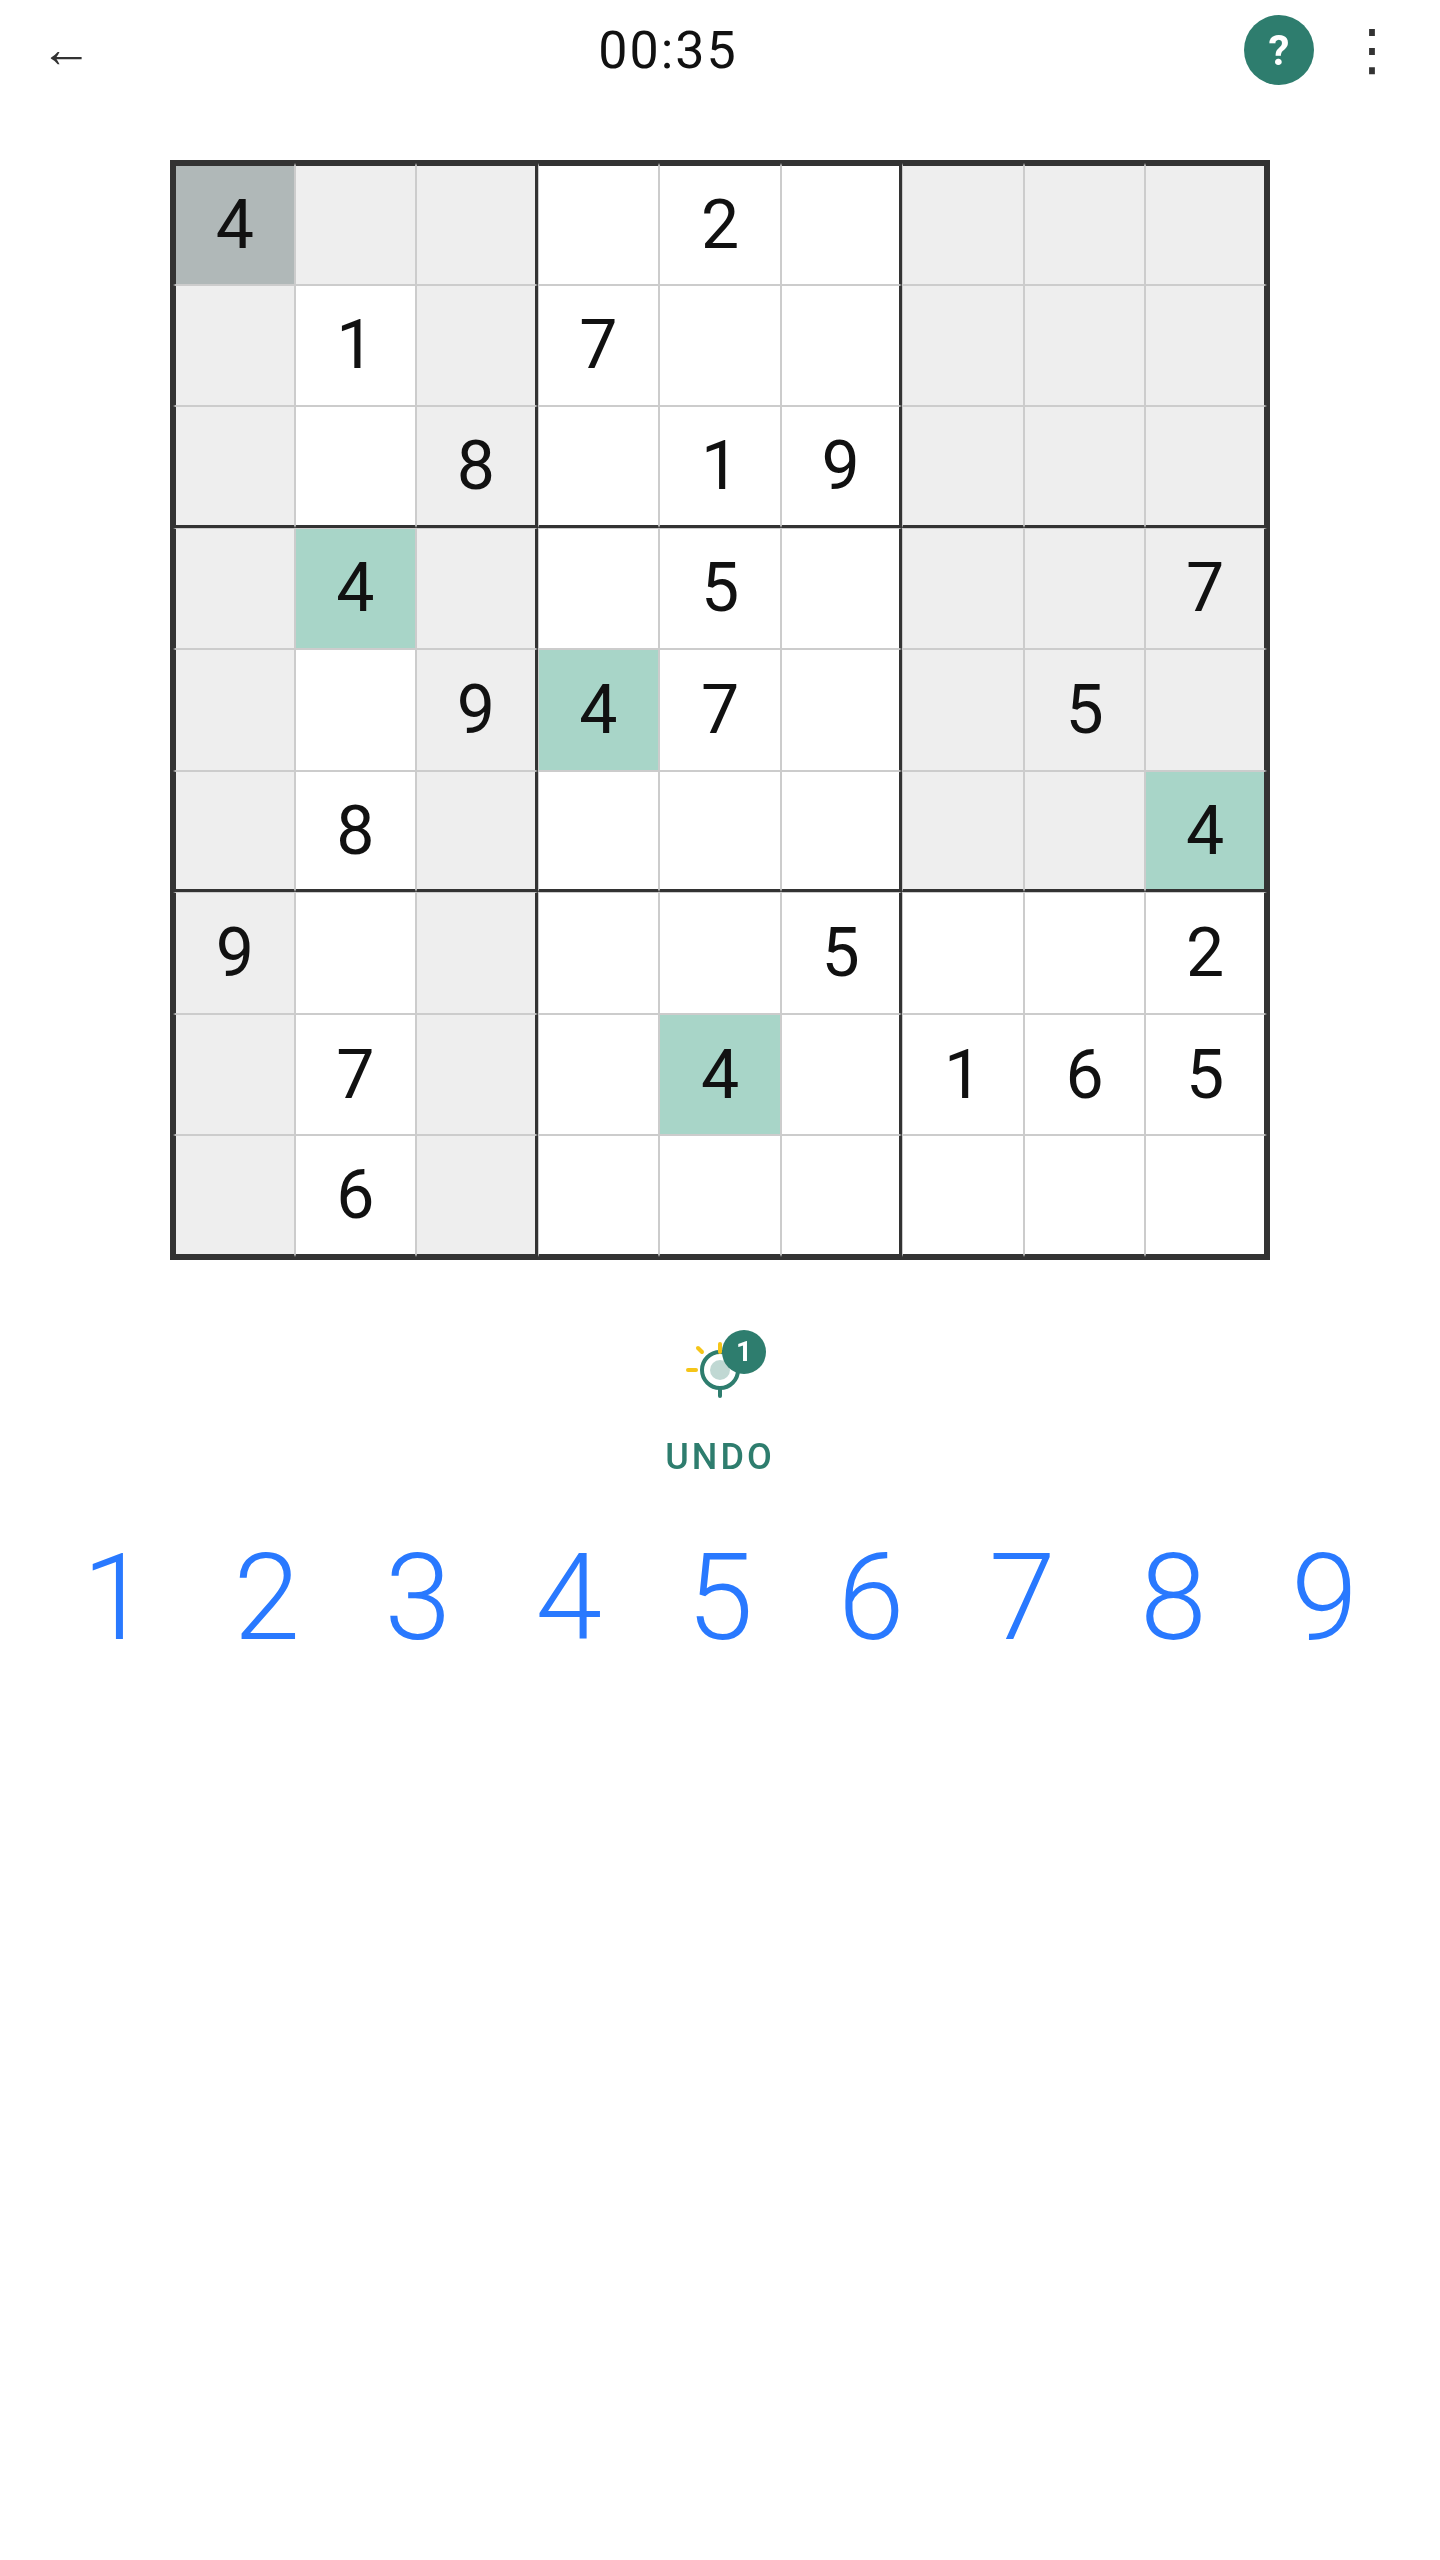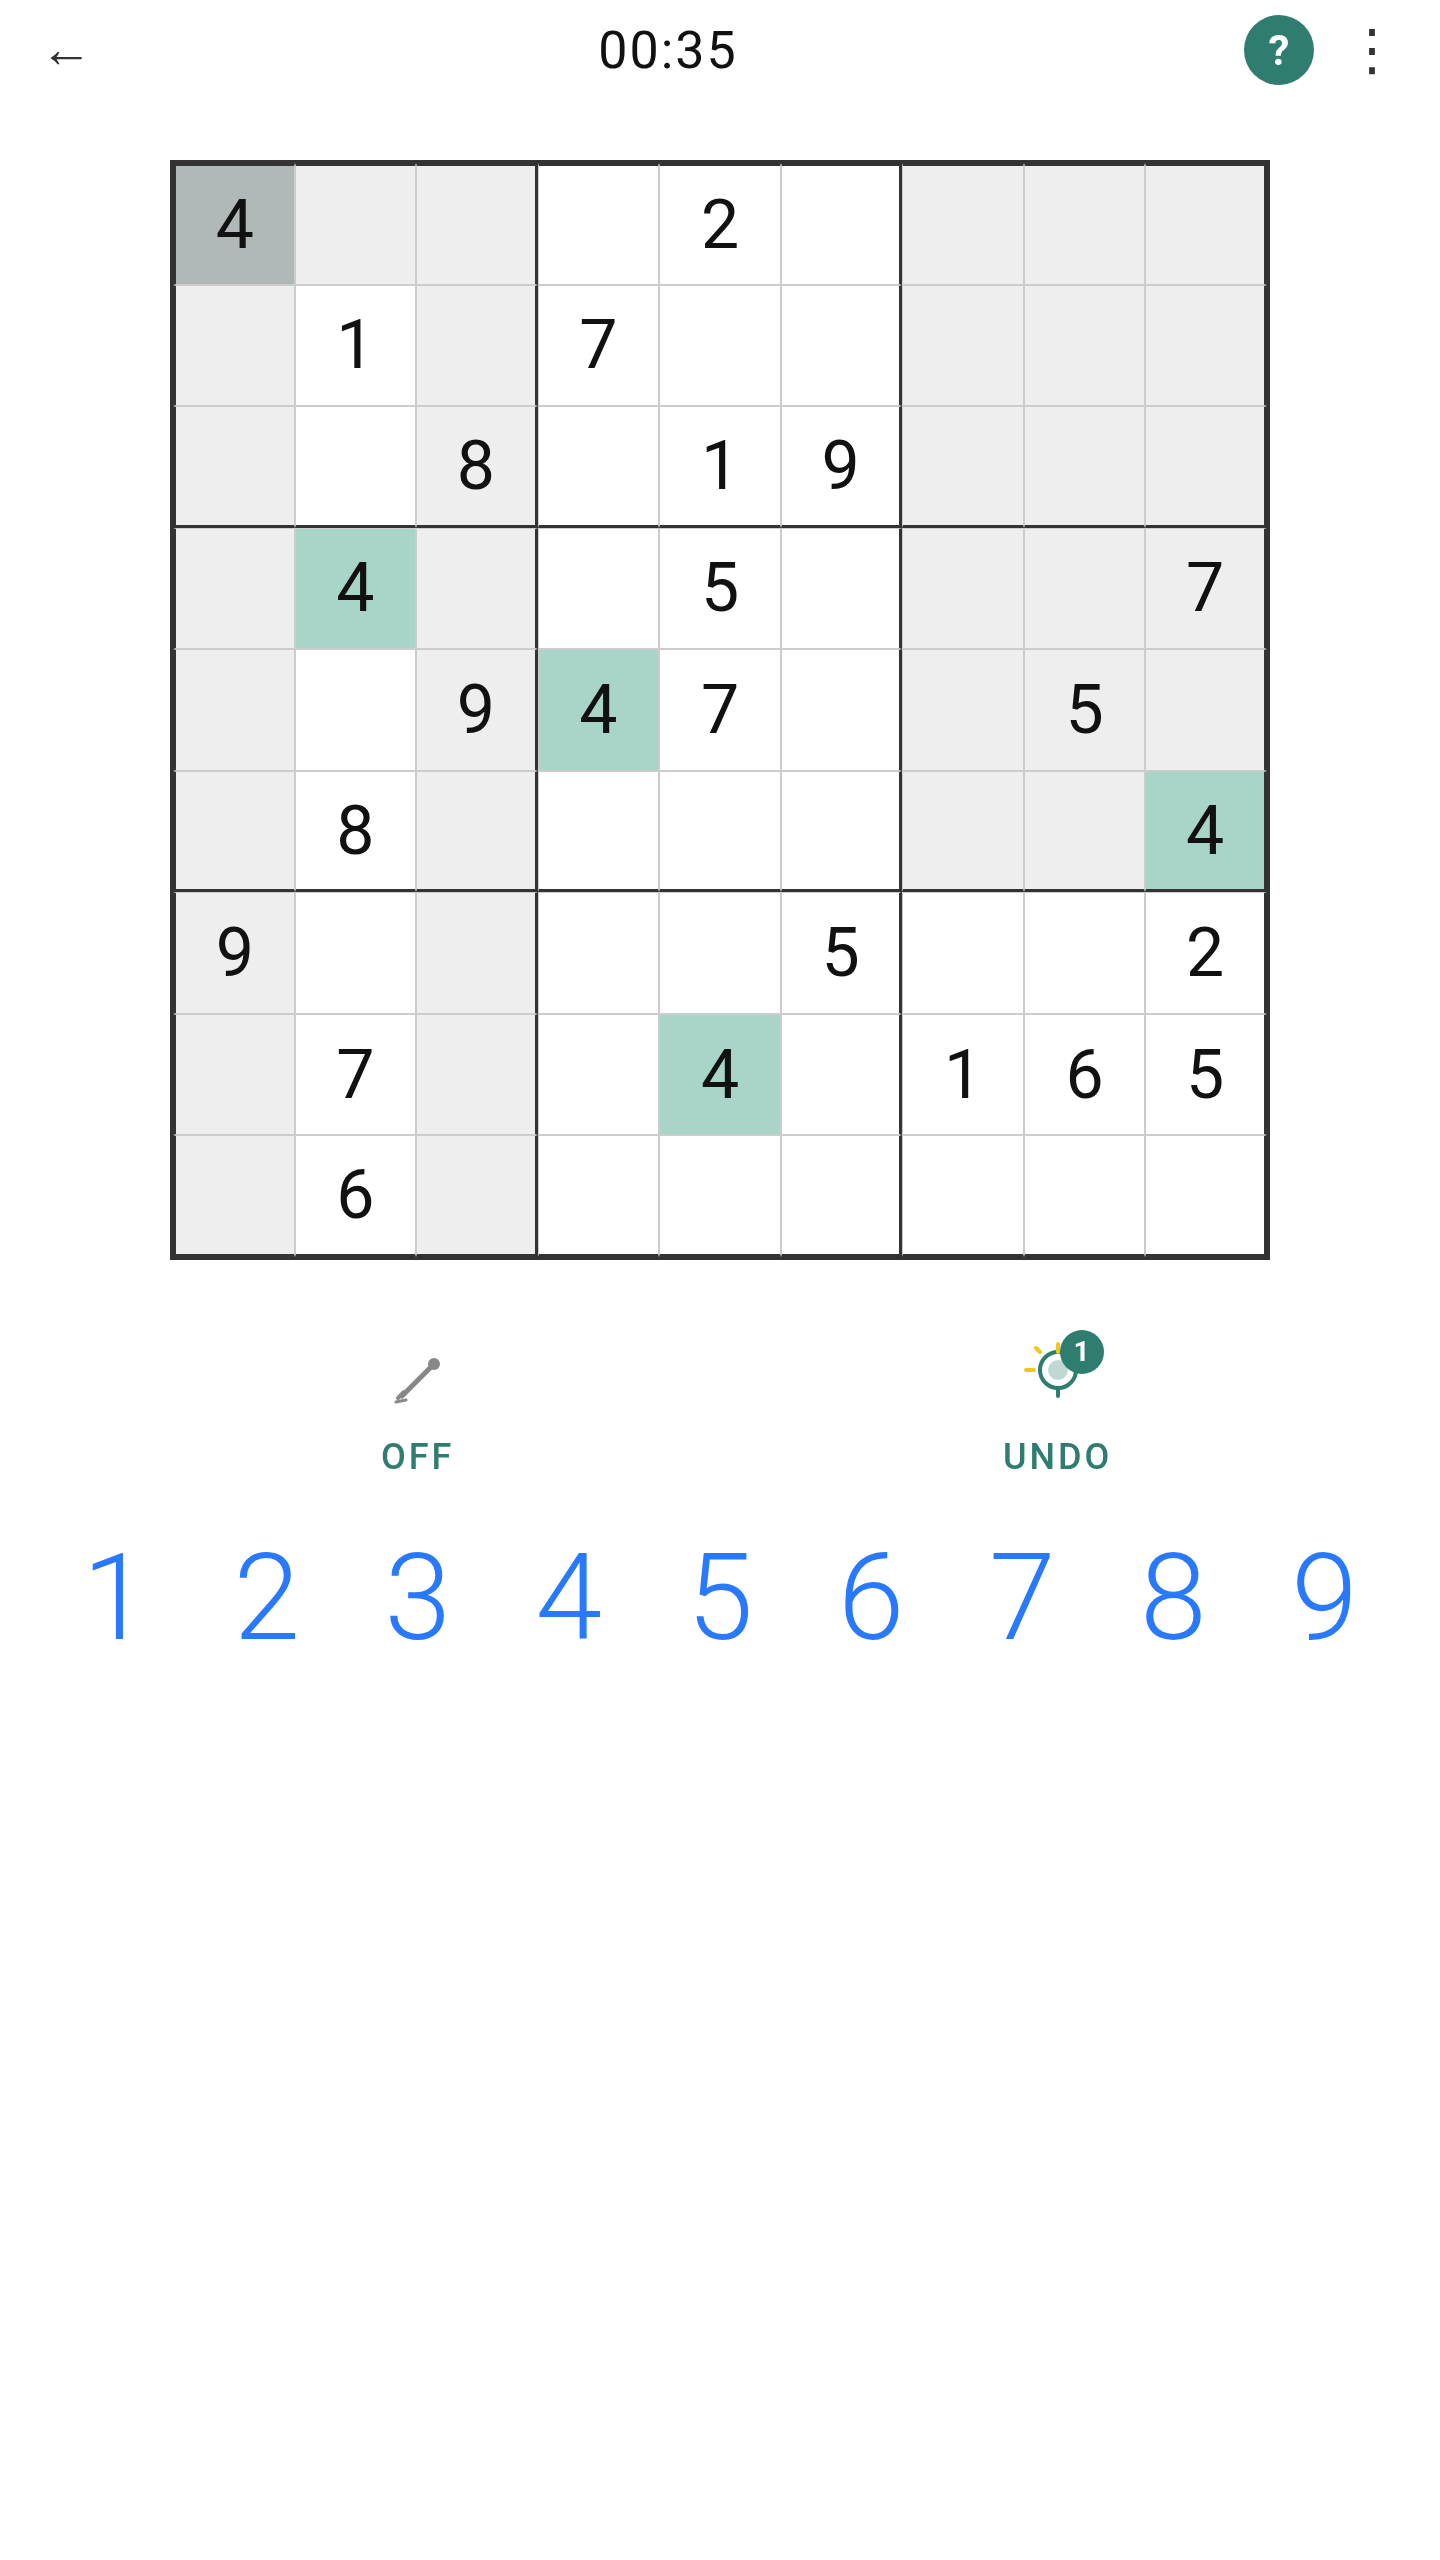--- a/index.html
+++ b/index.html
@@ -273,31 +273,20 @@
       <div class="cell" data-row="9" data-col="4" style="background: rgb(255, 255, 255);"></div>
       <div class="cell" data-row="9" data-col="5" style="background: rgb(255, 255, 255);"></div>
       <div class="cell" data-row="9" data-col="6" style="background: rgb(255, 255, 255);"></div>
       <div class="cell" data-row="9" data-col="7" style="background: rgb(255, 255, 255);"></div>
       <div class="cell" data-row="9" data-col="8" style="background: rgb(255, 255, 255);"></div>
       <div class="cell" data-row="9" data-col="9" style="background: rgb(255, 255, 255);"></div>
     </div>
 </div>
 
 <div class="toolbar">
-  <div class="tool-btn">
-    <span class="tool-icon">
-      <svg width="72" height="72" viewBox="0 0 72 72" fill="none">
-        <line x1="20" y1="56" x2="52" y2="24" stroke="#888" stroke-width="5" stroke-linecap="round"></line>
-        <circle cx="52" cy="24" r="6" fill="#888"></circle>
-        <line x1="16" y1="58" x2="22" y2="52" stroke="#888" stroke-width="4" stroke-linecap="round"></line>
-        <line x1="14" y1="62" x2="24" y2="60" stroke="#888" stroke-width="3" stroke-linecap="round"></line>
-      </svg>
-    </span>
-    <span class="tool-label">OFF</span>
-  </div>
   <div class="hint-wrapper">
     <span class="tool-icon" style="position:relative; display:inline-block;">
       <svg width="72" height="72" viewBox="0 0 72 72" fill="none">
         <circle cx="36" cy="30" r="18" fill="none" stroke="#2e7d6e" stroke-width="4"></circle>
         <line x1="36" y1="48" x2="36" y2="56" stroke="#2e7d6e" stroke-width="4" stroke-linecap="round"></line>
         <line x1="36" y1="4" x2="36" y2="12" stroke="#f5c518" stroke-width="4" stroke-linecap="round"></line>
         <line x1="12" y1="30" x2="4" y2="30" stroke="#f5c518" stroke-width="4" stroke-linecap="round"></line>
         <line x1="60" y1="30" x2="68" y2="30" stroke="#f5c518" stroke-width="4" stroke-linecap="round"></line>
         <line x1="18" y1="12" x2="14" y2="8" stroke="#f5c518" stroke-width="4" stroke-linecap="round"></line>
         <line x1="54" y1="12" x2="58" y2="8" stroke="#f5c518" stroke-width="4" stroke-linecap="round"></line>

